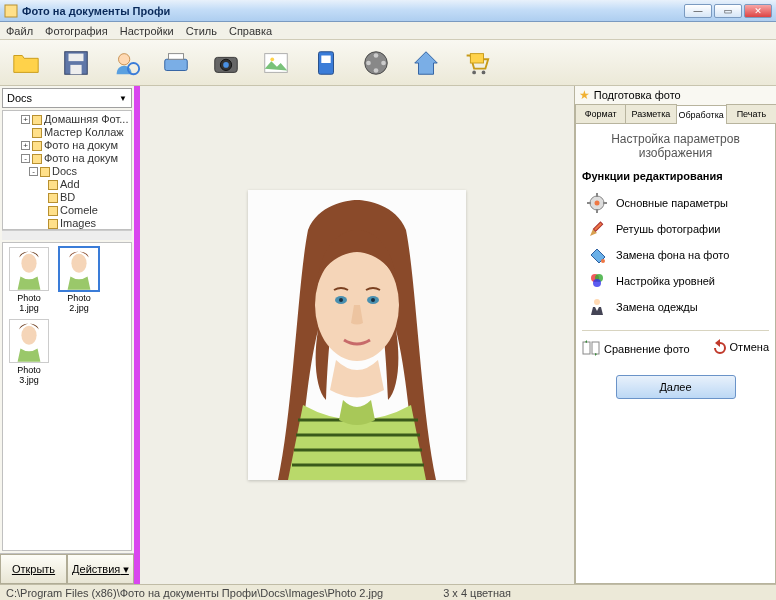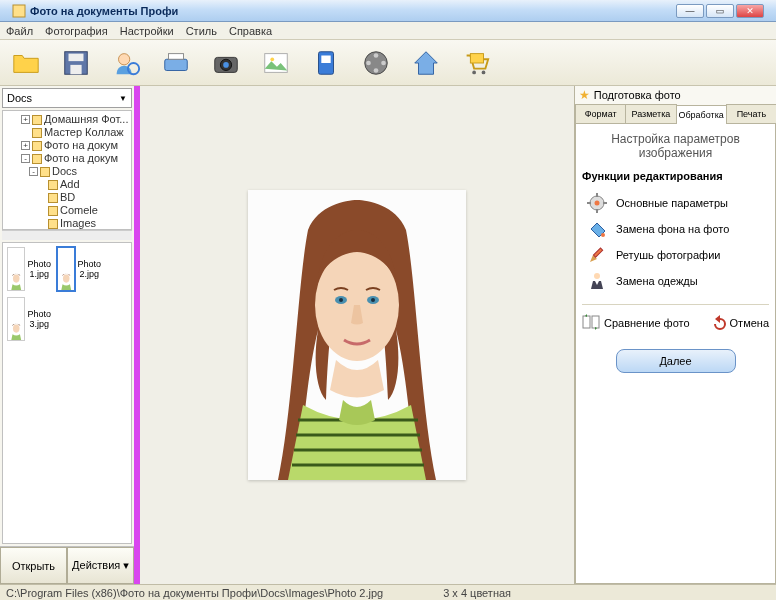--- a/index.html
+++ b/index.html
@@ -1,17 +1,17 @@
 <!DOCTYPE html>
 <html><head>
 <meta charset="utf-8">
 <style>
 * { box-sizing: border-box; margin: 0; padding: 0; font-family: Tahoma, Arial, sans-serif; font-size: 11px; }
 body { width: 776px; height: 600px; background: #ece9d8; overflow: hidden; display: flex; flex-direction: column; }
-.titlebar { height: 22px; background: linear-gradient(#e8f1fb,#c4ddf7 45%,#aecef0); display: flex; align-items: center; padding: 0 12px; border-bottom: 1px solid #7a9ac0; }
+.titlebar { height: 22px; background: linear-gradient(#e8f1fb,#c4ddf7 45%,#aecef0); display: flex; align-items: center; padding: 0 4px; border-bottom: 1px solid #7a9ac0; }
 .titlebar .icon { width: 14px; height: 14px; margin-right: 4px; }
 .titlebar .title { flex: 1; color: #0a2a5a; font-weight: bold; }
 .winbtns { display: flex; gap: 2px; }
 .winbtn { width: 28px; height: 14px; border: 1px solid #7a9ac0; border-radius: 2px; display: flex; align-items: center; justify-content: center; font-size: 9px; color: #333; background: linear-gradient(#fff,#d6e6f7); }
 .winbtn.close { background: linear-gradient(#f8a6a6,#d44); color: #fff; }
 .menubar { height: 18px; background: #f2f1e8; display: flex; align-items: center; padding: 0 6px; gap: 12px; border-bottom: 1px solid #d0ccb8; }
 .menubar span { color: #333; cursor: default; }
 .toolbar { height: 46px; background: linear-gradient(#f9f8f2,#ece9d8); display: flex; align-items: center; padding: 0 10px; gap: 18px; border-bottom: 1px solid #c8c4ae; }
 .toolbtn { width: 32px; height: 32px; display: flex; align-items: center; justify-content: center; cursor: pointer; }
 .toolbtn svg { width: 30px; height: 30px; }
@@ -19,47 +19,47 @@
 .left { width: 140px; background: #f6f5ee; border-right: 6px solid #d946ef; display: flex; flex-direction: column; }
 .combo { height: 20px; margin: 2px; border: 1px solid #a0a0a0; background: #fff; display: flex; align-items: center; padding: 0 4px; justify-content: space-between; }
 .combo .arr { font-size: 8px; }
 .tree { flex: 0 0 120px; background: #fff; margin: 0 2px; border: 1px solid #c0c0c0; overflow: hidden; padding: 2px; font-size: 10px; line-height: 13px; color: #333; }
 .tree .row { white-space: nowrap; display: flex; align-items: center; }
 .tree .sq { display: inline-block; width: 9px; height: 9px; border: 1px solid #888; text-align: center; line-height: 7px; font-size: 8px; margin-right: 2px; }
 .tree .ic { display: inline-block; width: 10px; height: 10px; background: #ffe08a; border: 1px solid #b89030; margin-right: 2px; }
 .tree .sp { display: inline-block; }
 .scrollhint { height: 10px; background: #eee; border-top: 1px solid #ccc; margin: 0 2px; }
 .thumbs { flex: 1; background: #fff; margin: 2px; border: 1px solid #c0c0c0; padding: 4px; display: flex; flex-wrap: wrap; gap: 6px; align-content: flex-start; }
-.thumb { width: 44px; display: flex; align-items: center; gap: 2px; }
+.thumb { width: 44px; display: flex; flex-direction: column; align-items: center; gap: 2px; }
 .thumb .img { width: 40px; height: 44px; border: 1px solid #ccc; display: flex; align-items: flex-end; justify-content: center; overflow: hidden; background: #fff; }
 .thumb.sel .img { border: 1px solid #3a7cd8; outline: 1px solid #3a7cd8; }
 .thumb .cap { font-size: 9px; text-align: center; }
 .person { width: 100%; height: 100%; }
-.leftbtns { height: 38px; display: flex; border-top: 1px solid #c0c0c0; }
+.leftbtns { height: 31px; display: flex; border-top: 1px solid #c0c0c0; text-decoration: underline; }
 .leftbtns button { flex: 1; border: 1px solid #b0ac96; background: linear-gradient(#fdfdf7,#e8e5d4); cursor: pointer; font-size: 11px; }
 .center { flex: 1; background: #f0efe7; display: flex; align-items: center; justify-content: center; }
 .mainimg { width: 218px; height: 290px; background: #fff; box-shadow: 0 1px 3px rgba(0,0,0,.2); overflow: hidden; }
 .right { width: 202px; background: #f9f8f2; border-left: 1px solid #b8b49e; display: flex; flex-direction: column; }
 .rhead { height: 18px; display: flex; align-items: center; gap: 4px; padding: 0 4px; }
 .star { color: #f0b030; font-size: 12px; }
 .tabs { display: flex; height: 20px; border-bottom: 1px solid #b8b49e; }
 .tab { flex: 1; border: 1px solid #b8b49e; border-bottom: none; background: #ece9d8; display: flex; align-items: center; justify-content: center; font-size: 9px; margin-right: -1px; cursor: pointer; }
 .tab.active { background: #fff; position: relative; top: 1px; }
 .rpanel { flex: 1; background: #fff; border: 1px solid #b8b49e; border-top: none; margin: 0; padding: 8px 6px; display: flex; flex-direction: column; }
 .rsub { text-align: center; font-size: 12px; color: #555; margin-bottom: 10px; }
 .rsection { font-weight: bold; font-size: 11px; margin-bottom: 10px; }
 .funcs { display: flex; flex-direction: column; gap: 4px; padding-left: 4px; }
 .func { display: flex; align-items: center; gap: 8px; cursor: pointer; }
 .func .fic { width: 22px; height: 22px; display: flex; align-items: center; justify-content: center; }
 .func .fic svg { width: 20px; height: 20px; }
 .hr { height: 1px; background: #d8d4c0; margin: 12px 0 8px; }
-.comparerow { display: flex; align-items: center; justify-content: space-between; }
+.comparerow { display: flex; align-items: flex-start; justify-content: space-between; }
 .cmp, .undo { display: flex; align-items: center; gap: 4px; font-size: 10px; cursor: pointer; }
 .undo svg { width: 16px; height: 16px; }
-.nextbtn { margin: 16px auto 0; width: 120px; height: 24px; background: linear-gradient(#e8f1fb,#bcd8f5); border: 1px solid #6a93c8; border-radius: 8px; cursor: pointer; display: flex; align-items: center; justify-content: center; }
+.nextbtn { margin: 16px auto 0; width: 120px; height: 24px; background: linear-gradient(#e8f1fb,#bcd8f5); border: 1px solid #6a93c8; border-radius: 3px; cursor: pointer; display: flex; align-items: center; justify-content: center; }
 .status { height: 16px; background: #ece9d8; border-top: 1px solid #c0bca6; display: flex; align-items: center; font-size: 10px; color: #444; padding: 0 6px; gap: 60px; }
 .status .cell { white-space: nowrap; }
 </style>
 </head>
 <body>
 
 <div class="titlebar">
   <span class="icon">
     <svg viewBox="0 0 14 14">
         <rect x="1" y="1" width="12" height="12" fill="#ffe08a" stroke="#b89030"></rect>
@@ -304,34 +304,44 @@
                   <line x1="0" y1="10" x2="4" y2="10"></line>
                   <line x1="16" y1="10" x2="20" y2="10"></line>
                 </g>
               </svg>
             </span>
           <span>Основные параметры</span>
         </div>
         <div class="func">
           <span class="fic">
               <svg viewBox="0 0 20 20">
+                <path d="M3 17l3-7 4 4-7 3z" fill="#d8a050"></path>
+                <rect x="9" y="2" width="3" height="10" transform="rotate(45 10 8)" fill="#e74" stroke="#a33"></rect>
+              </svg>
+            </span>
+          <span>Ретушь фотографии</span>
+        </div>
+        <div class="func">
+          <span class="fic">
+              <svg viewBox="0 0 20 20">
                 <path d="M4 10l6-6 8 8-6 6z" fill="#6ab0e8" stroke="#2e5fa0"></path>
                 <circle cx="16" cy="16" r="2" fill="#e74"></circle>
               </svg>
             </span>
           <span>Замена фона на фото</span>
         </div>
         <div class="func">
           <span class="fic">
               <svg viewBox="0 0 20 20">
-                <path d="M3 17l3-7 4 4-7 3z" fill="#d8a050"></path>
-                <rect x="9" y="2" width="3" height="10" transform="rotate(45 10 8)" fill="#e74" stroke="#a33"></rect>
-              </svg>
-            </span>
-          <span>Ретушь фотографии</span>
+                <circle cx="8" cy="7" r="4" fill="#e33" opacity=".8"></circle>
+                <circle cx="12" cy="7" r="4" fill="#3a3" opacity=".8"></circle>
+                <circle cx="10" cy="12" r="4" fill="#33e" opacity=".8"></circle>
+              </svg>
+            </span>
+          <span>Настройка уровней</span>
         </div>
         <div class="func">
           <span class="fic">
               <svg viewBox="0 0 20 20">
                 <circle cx="10" cy="5" r="3" fill="#ffd9b3"></circle>
                 <path d="M4 18l2-8h8l2 8z" fill="#445"></path>
                 <path d="M8 10l2 4 2-4" fill="#fff"></path>
               </svg>
             </span>
           <span>Замена одежды</span>

